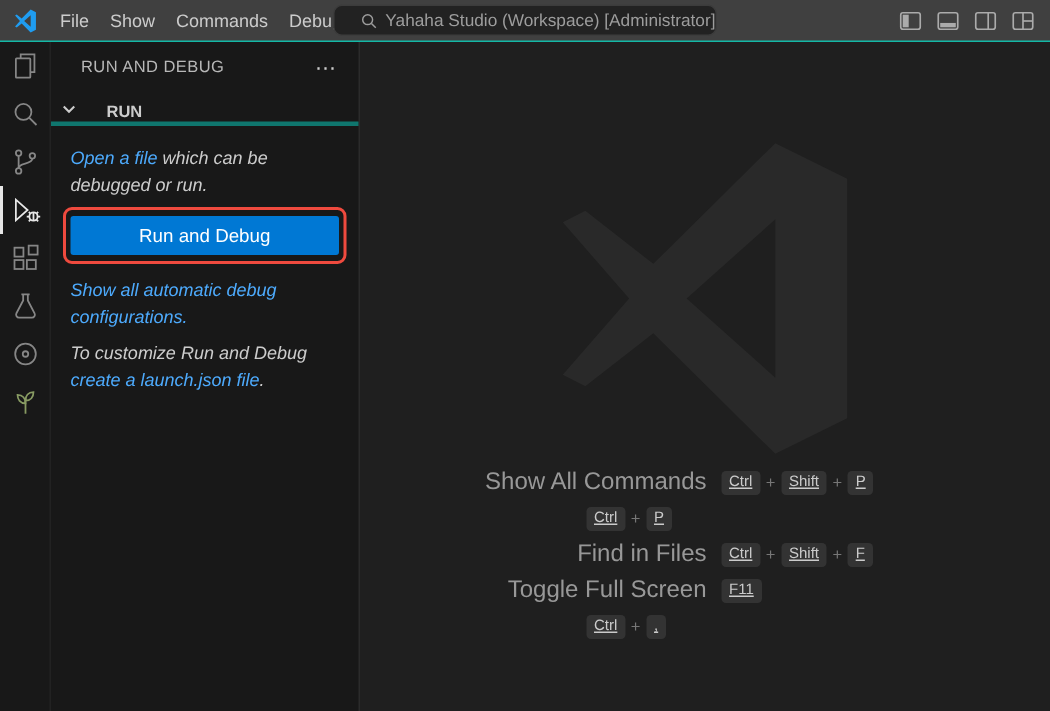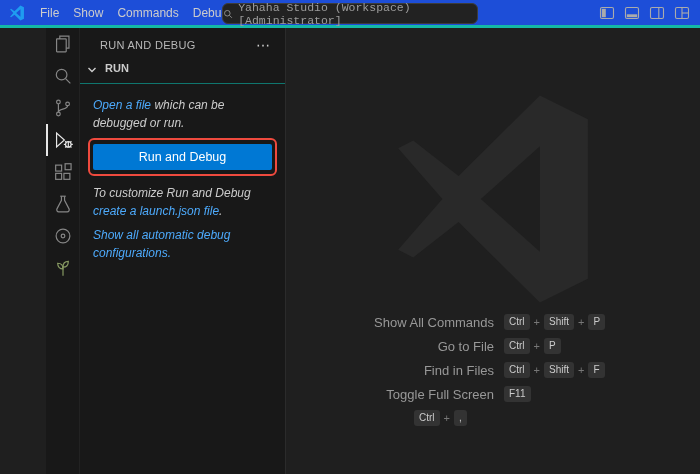--- a/index.html
+++ b/index.html
@@ -9,45 +9,45 @@
     background:#1f1f1f;
     font-family:"Liberation Sans", sans-serif;
     color:#cccccc;
     overflow:hidden;
     display:flex;flex-direction:column;
     user-select:none;
   }
   
   .titlebar{
     height:28px;flex:0 0 28px;
-    background:#1d4ed8;
-    border-bottom:3px solid #14b8a6;
+    background:#404040;
+    border-bottom:1px solid #14b8a6;
     display:flex;align-items:center;
     position:relative;
     font-size:12px;color:#cccccc;
   }
   .tb-logo{width:16px;height:16px;margin:0 8px 0 9px;flex:0 0 auto;}
   .tb-logo path, .tb-logo use{fill:var(--logo-blue,#1f9cf0);}
   .menu-item{padding:3px 7px;border-radius:4px;color:#cccccc;cursor:default;}
   .menu-more{padding:3px 6px;color:#cccccc;letter-spacing:1px;}
   .nav-arrows{display:flex;align-items:center;margin-left:8px;gap:4px;}
   .nav-btn{width:20px;height:20px;display:flex;align-items:center;justify-content:center;}
   .command-center{
     position:absolute;left:50%;top:3px;transform:translateX(-50%);
     width:256px;height:21px;
     background:#222222;border:1px solid #3c3c3c;border-radius:6px;
-    display:flex;align-items:center;justify-content:flex-start;gap:5px;
-    color:#9d9d9d;font-size:11.5px;font-family:Liberation Mono, monospace;
+    display:flex;align-items:center;justify-content:flex-end;gap:5px;
+    color:#9d9d9d;font-size:11.5px;
   }
   .tb-right{margin-left:auto;display:flex;align-items:center;gap:4px;padding-right:8px;}
   .tb-icon-btn{width:21px;height:21px;display:flex;align-items:center;justify-content:center;border-radius:4px;}
   .tb-icon-btn svg{stroke:#ababab;fill:none;stroke-width:1.1;}
   .tb-icon-btn .fillpart{fill:#ababab;stroke:none;}
   
-  .main{flex:1;display:flex;min-height:0;margin-left:46px;}
+  .main{flex:1;display:flex;min-height:0;}
   
   .activitybar{
     width:34px;flex:0 0 34px;background:#181818;
     border-right:1px solid #222222;
     display:flex;flex-direction:column;align-items:stretch;
   }
   .ab-item{
     height:32px;display:flex;align-items:center;justify-content:center;
     color:#868686;border-left:2px solid transparent;border-right:2px solid transparent;
   }
@@ -60,23 +60,23 @@
     border-right:1px solid #2b2b2b;
     display:flex;flex-direction:column;
     font-size:12px;
   }
   .sidebar-header{
     height:34px;flex:0 0 34px;display:flex;align-items:center;
     padding:0 10px 0 20px;font-size:11px;color:#b8b8b8;letter-spacing:.3px;
   }
   .sidebar-more{margin-left:auto;color:#cccccc;font-size:14px;letter-spacing:1px;line-height:10px;padding:2px 4px;border-radius:4px;}
   .section-header{
-    height:22px;flex:0 0 22px;display:flex;align-items:flex-start;gap:5px;
+    height:22px;flex:0 0 22px;display:flex;align-items:flex-end;gap:17px;
     padding:0 4px;font-size:11px;font-weight:700;color:#cccccc;
-    border-bottom:1px solid #0f766e;
+    border-bottom:3px solid #0f766e;
   }
   .section-header svg{stroke:#cccccc;fill:none;stroke-width:1.4;}
   .sidebar-body{padding:6px 13px 0 13px;line-height:1.5;color:#cccccc;}
   .sidebar-body p{margin:6px 0;font-style:italic;}
   .link{color:var(--link-blue,#4daafc);cursor:pointer;}
   .button-wrap{position:relative;margin:12px 0 14px 0;}
   .run-button{
     display:block;width:100%;height:26px;
     background:var(--accent-blue,#0078d4);color:#ffffff;
     border:none;border-radius:2px;font-size:12.5px;
@@ -92,26 +92,27 @@
   .watermark{
     position:absolute;top:62px;left:50%;transform:translateX(-50%);
     width:218px;height:218px;
   }
   .watermark use, .watermark path{fill:#292929;}
   .shortcuts{
     position:absolute;top:282px;left:0;right:0;
     display:flex;flex-direction:column;transform:translateX(6px);
   }
   .shortcut-row{display:flex;align-items:center;justify-content:center;height:24px;}
-  .shortcut-label{width:170px;text-align:right;margin-right:10px;color:#989898;font-size:13px;}
+  .shortcut-label{width:170px;text-align:right;margin-right:10px;color:#989898;font-size:16px;}
   .shortcut-keys{width:170px;text-align:left;display:flex;align-items:center;}
   .shortcut-keys kbd{
     display:inline-block;background:#333333;color:#cbcbcb;
     border-radius:3px;padding:2px 5px;font-size:10px;line-height:12px;
     font-family:"Liberation Sans", sans-serif;
+    text-decoration:underline;
   }
   .shortcut-keys .plus{color:#777777;margin:0 4px;font-size:11px;}
 </style>
 </head>
 <body>
 
 <svg width="0" height="0" style="position:absolute">
   <defs>
     <symbol id="vscode-logo" viewBox="0 0 100 100">
       <path fill-rule="evenodd" d="M71.5 2.5 L34.2 39.4 L13.4 23.2 L6.5 26.7 L26.8 50 L6.5 73.3 L13.4 76.8 L34.2 60.6 L71.5 97.5 L93.5 86.6 L93.5 13.4 Z M71.5 25.8 L71.5 74.2 L44.4 50 Z"></path>
@@ -259,42 +260,41 @@
             <path d="M4.5 6 L8 9.5 L11.5 6"></path>
           </svg>
         <span>RUN</span>
       </div>
       <div class="sidebar-body">
         <p><span class="link">Open a file</span><span> which can be debugged or run.</span></p>
         <div class="button-wrap">
           <button class="run-button">Run and Debug</button>
           <div class="annotation-highlight"></div>
         </div>
+        <p><span class="link">Show all automatic debug configurations.</span></p>
         <p><span>To customize Run and Debug </span><span class="link">create a launch.json file</span><span>.</span></p>
-        <p><span class="link">Show all automatic debug configurations.</span></p>
       </div>
     </div>
 
     <div class="editor">
       <svg class="watermark" viewBox="0 0 100 100">
           <use href="#vscode-logo"></use>
         </svg>
       <div class="shortcuts">
           <div class="shortcut-row">
             <span class="shortcut-label">Show All Commands</span>
             <span class="shortcut-keys">
               <kbd>Ctrl</kbd>
               <span class="plus">+</span>
               <kbd>Shift</kbd>
               <span class="plus">+</span>
               <kbd>P</kbd>
             </span>
           </div>
           <div class="shortcut-row">
-            <span class="shortcut-label">Go to File</span>
             <span class="shortcut-keys">
               <kbd>Ctrl</kbd>
               <span class="plus">+</span>
               <kbd>P</kbd>
             </span>
           </div>
           <div class="shortcut-row">
             <span class="shortcut-label">Find in Files</span>
             <span class="shortcut-keys">
               <kbd>Ctrl</kbd>

